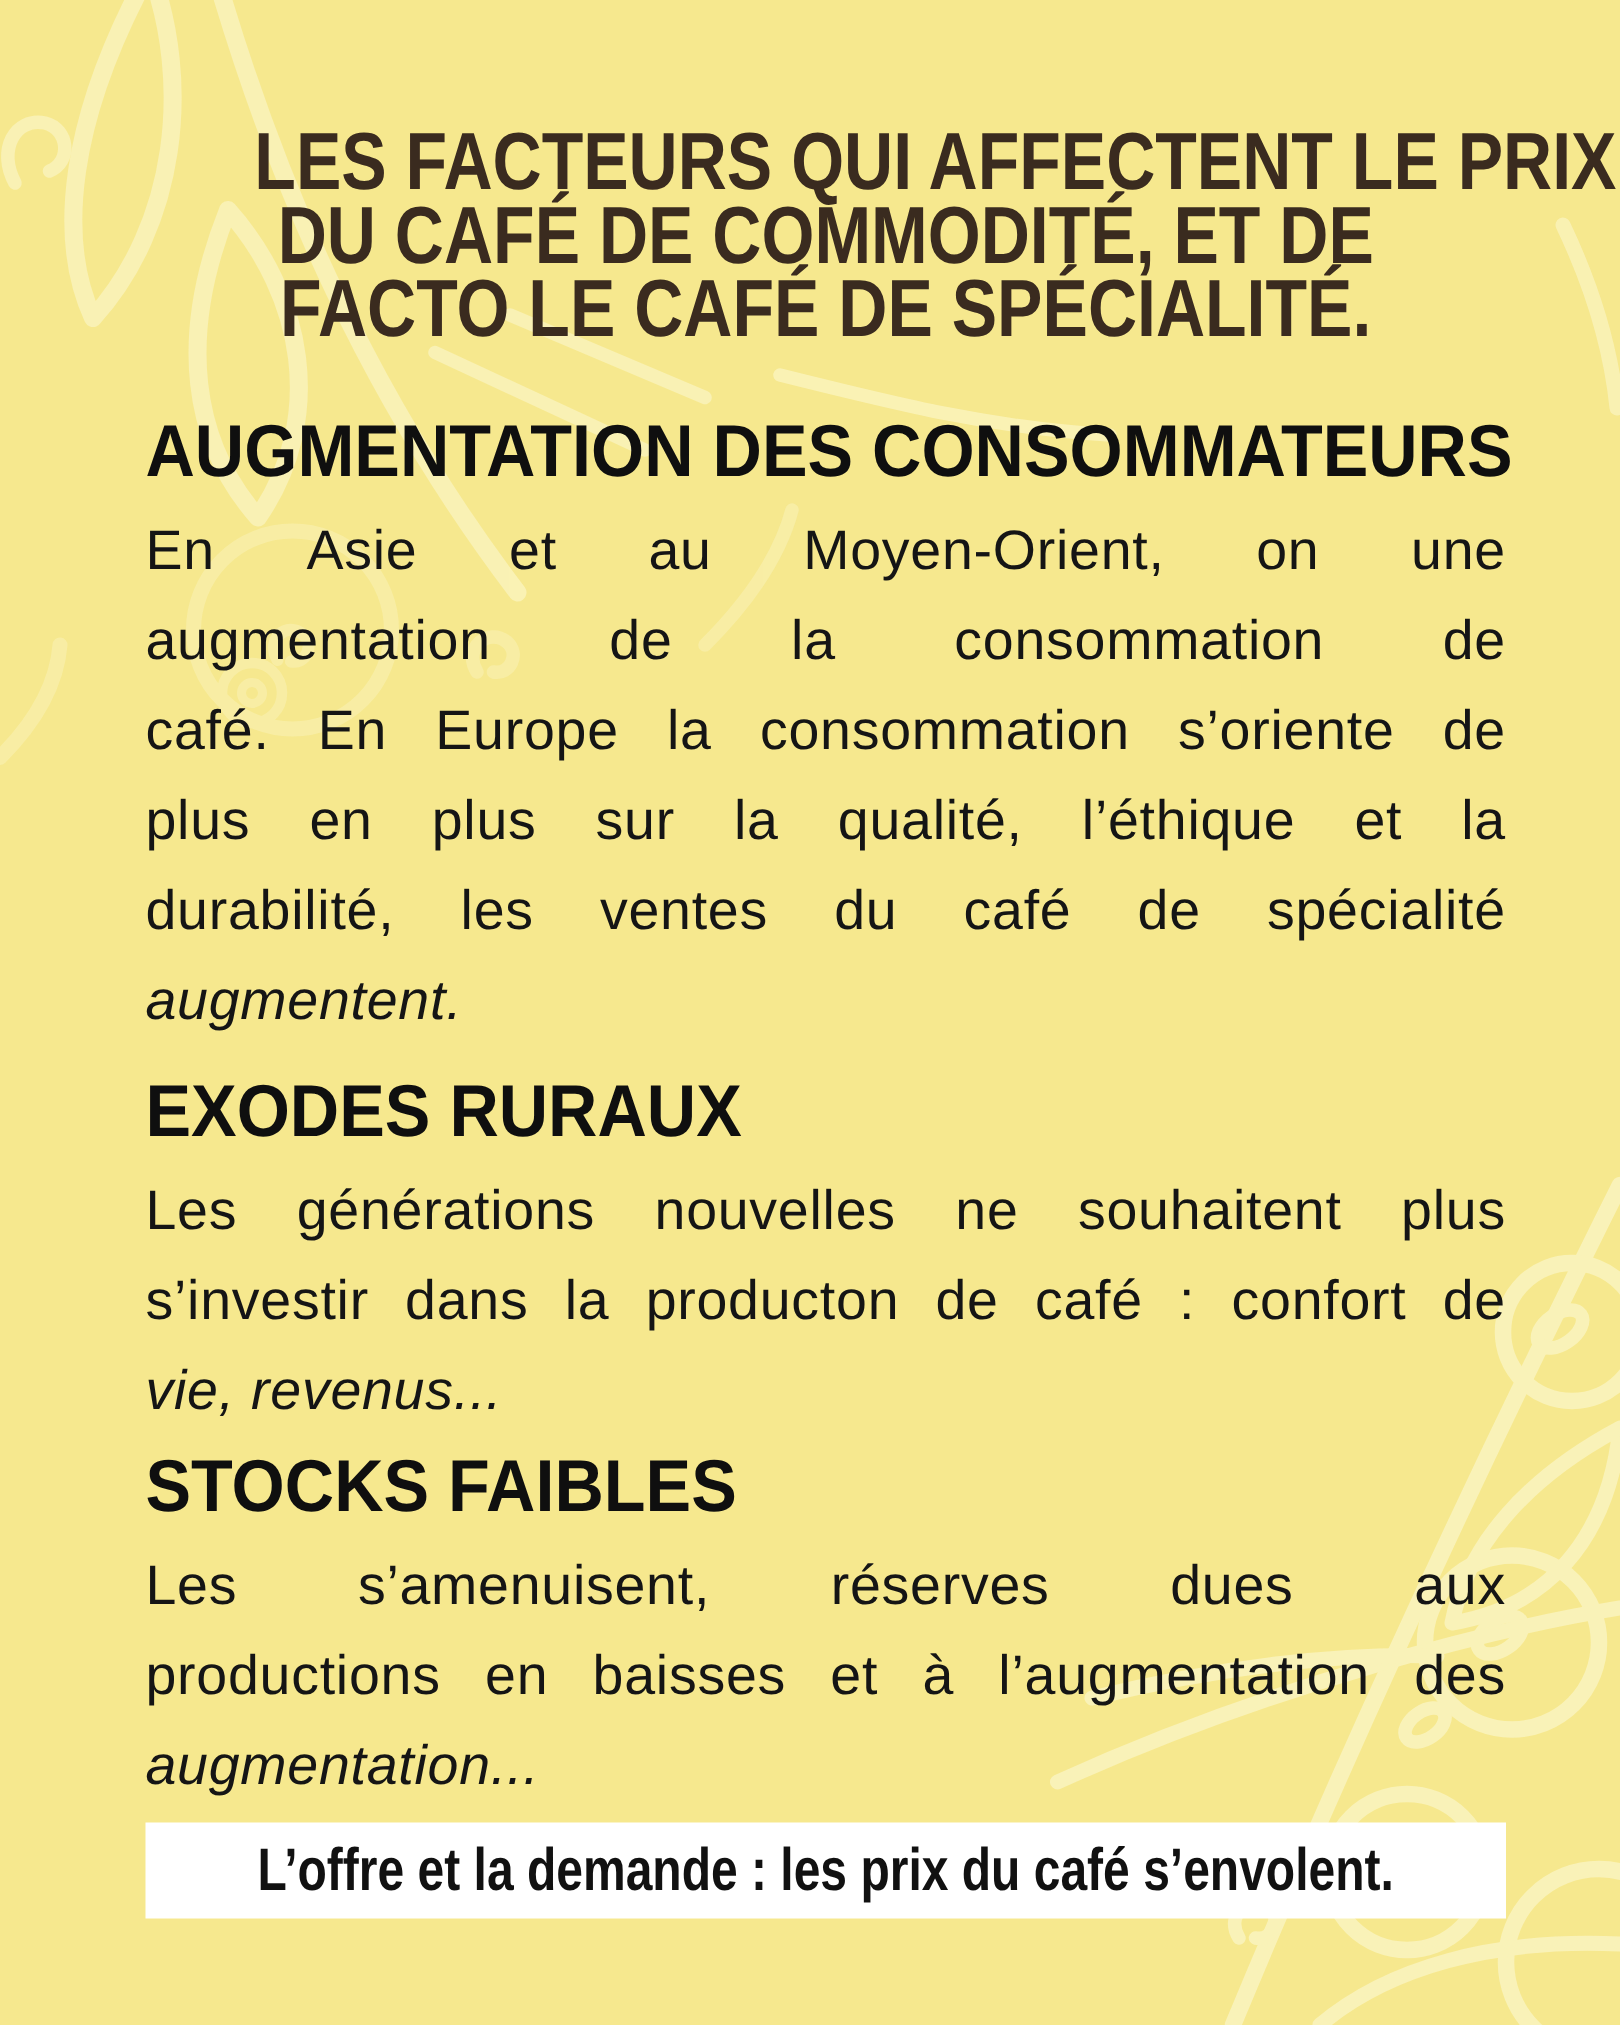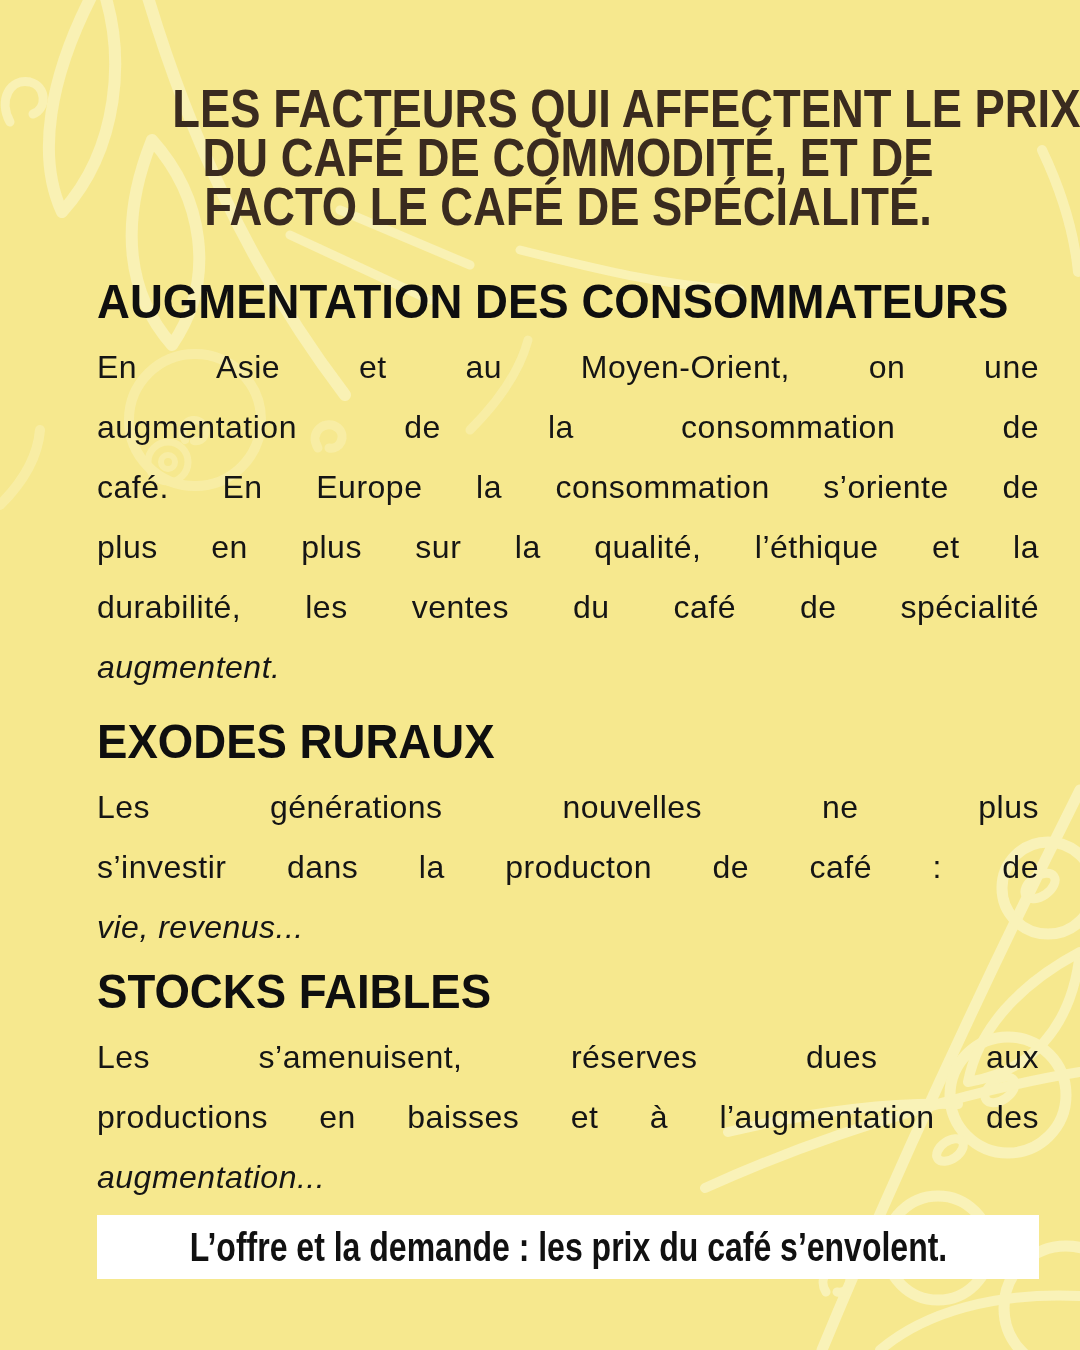--- a/index.html
+++ b/index.html
@@ -5,42 +5,42 @@
   html,body{margin:0;padding:0;}
   body{width:1080px;height:1350px;font-family:"Liberation Sans",sans-serif;}
   .canvas{
     position:relative;width:1080px;height:1350px;overflow:hidden;
     background:var(--bg-color,#f6e88e);
   }
   .decor{position:absolute;inset:0;z-index:0;}
   .art{fill:none;stroke:var(--art-color,#faf3bb);stroke-linecap:round;stroke-linejoin:round;}
   .content{
     position:absolute;inset:0;z-index:1;
-    padding:84px 41px 0 97px;box-sizing:border-box;
+    padding:84px 76px 0 97px;box-sizing:border-box;
   }
   .page-title{
     text-align:center;font-weight:800;
     color:var(--title-color,#3a2b1f);
   }
   .title-line{
     font-size:54px;line-height:49px;white-space:nowrap;
     transform:scaleX(0.84);transform-origin:center;
     letter-spacing:0px;
   }
   .section-heading{
     margin:0;font-size:49px;line-height:52px;font-weight:700;
     color:var(--heading-color,#0f0f0f);
     transform:scaleX(0.93);transform-origin:left center;
     white-space:nowrap;
   }
   h2.section-heading:nth-of-type(1){margin-top:44px;}
   h2.section-heading:nth-of-type(2){margin-top:18px;}
   h2.section-heading:nth-of-type(3){margin-top:8px;}
   .section-paragraph{
-    margin-top:10px;font-size:32px;line-height:60px;
+    margin-top:10px;font-size:37px;line-height:60px;
     color:var(--text-color,#151515);letter-spacing:0.5px;
   }
   .para-line{display:flex;justify-content:space-between;height:60px;}
   .para-line span{white-space:pre;}
   .para-line.last{display:block;font-style:italic;}
   .banner{
     margin-top:8px;height:64px;width:100%;
     background:var(--banner-bg,#ffffff);
     display:flex;align-items:center;justify-content:center;text-align:center;
   }
@@ -150,30 +150,32 @@
           </div>
           <div class="para-line last">augmentent.</div>
         </div>
         <h2 class="section-heading">EXODES RURAUX</h2>
         <div class="section-paragraph">
           <div class="para-line">
             <span>Les</span>
             <span>générations</span>
             <span>nouvelles</span>
             <span>ne</span>
+            <span>souhaitent</span>
             <span>plus</span>
           </div>
           <div class="para-line">
             <span>s’investir</span>
             <span>dans</span>
             <span>la</span>
             <span>producton</span>
             <span>de</span>
             <span>café</span>
             <span>:</span>
+            <span>confort</span>
             <span>de</span>
           </div>
           <div class="para-line last">vie, revenus...</div>
         </div>
         <h2 class="section-heading">STOCKS FAIBLES</h2>
         <div class="section-paragraph">
           <div class="para-line">
             <span>Les</span>
             <span>s’amenuisent,</span>
             <span>réserves</span>

